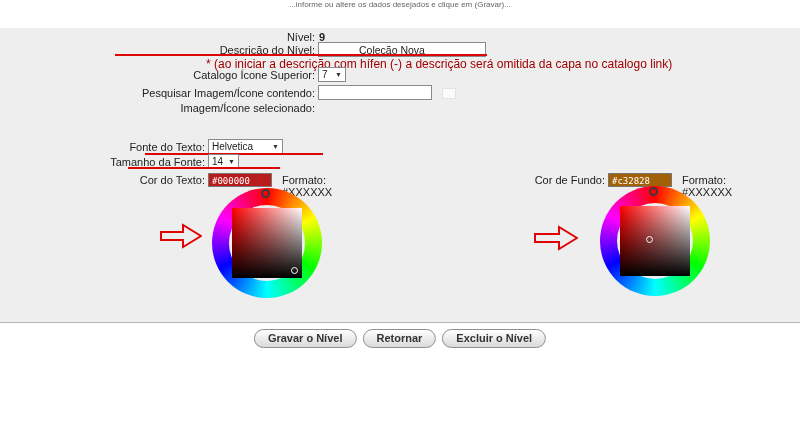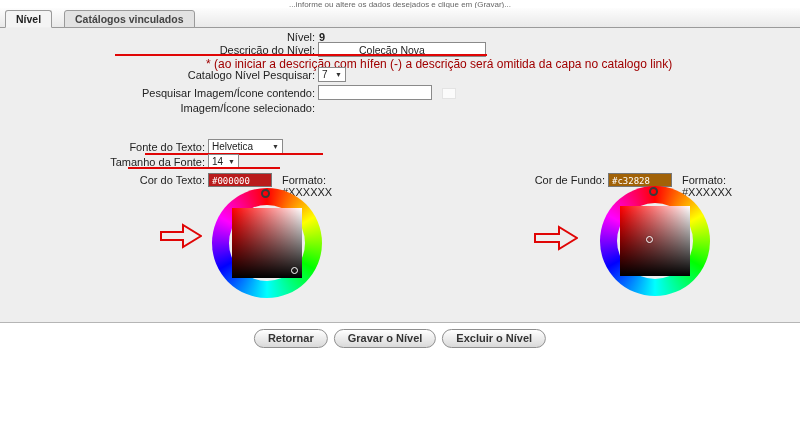--- a/index.html
+++ b/index.html
@@ -78,41 +78,37 @@
     font-size:11px; font-weight:bold; color:#333; background:linear-gradient(#ffffff,#d9d9d9);
     font-family:"Liberation Sans",sans-serif; cursor:pointer; white-space:nowrap; }
 </style>
 </head>
 <body>
 
 <div id="screen">
 
   <div class="top-hint">...informe ou altere os dados desejados e clique em (Gravar)...</div>
 
-  <div class="tabstrip">
-    <div class="tab active" id="tab-nivel">Nível</div>
-    <div class="tab inactive" id="tab-catalogos">Catálogos vinculados</div>
-  </div>
 
   <div class="content">
 
     <div class="row" style="top:3px;">
       <span class="lbl">Nível:</span>
       <span class="bold-val">9</span>
     </div>
 
     <div class="row" style="top:16px;">
       <span class="lbl">Descrição do Nível:</span>
       <input class="txt ctrl" style="width: 168px; padding-left: 40px;" value="Coleção Nova">
     </div>
     <div class="red-underline" style="left:115px; top:26px; width:372px;"></div>
     <div class="red-note" style="left:206px; top:29px;">* (ao iniciar a descrição com hífen (-) a descrição será omitida da capa no catalogo link)</div>
 
     <div class="row" style="top:41px;">
-      <span class="lbl">Catalogo Nível Pesquisar:</span>
+      <span class="lbl">Catalogo Ícone Superior:</span>
       <span class="fake-select ctrl" style="width:28px;">
         <span>7</span>
         <span class="arrow">▼</span>
       </span>
     </div>
 
     <div class="row" style="top:59px;">
       <span class="lbl">Pesquisar Imagem/Ícone contendo:</span>
       <input class="txt ctrl" style="width: 114px;" value="">
       <span class="mini-box" style="left:442px; top:1px;"></span>
@@ -172,19 +168,19 @@
     <div class="wheel" style="left:600px; top:158px;">
       <div class="ring"></div>
       <div class="hole"></div>
       <div class="ring-marker"></div>
       <div class="sv-square">
         <div class="sv-marker" style="left:26px; top:30px;"></div>
       </div>
     </div>
 
     <div class="btn-row">
+      <button class="btn">Gravar o Nível</button>
       <button class="btn">Retornar</button>
-      <button class="btn">Gravar o Nível</button>
       <button class="btn">Excluir o Nível</button>
     </div>
 
   </div>
 </div>
 
 </body></html>

